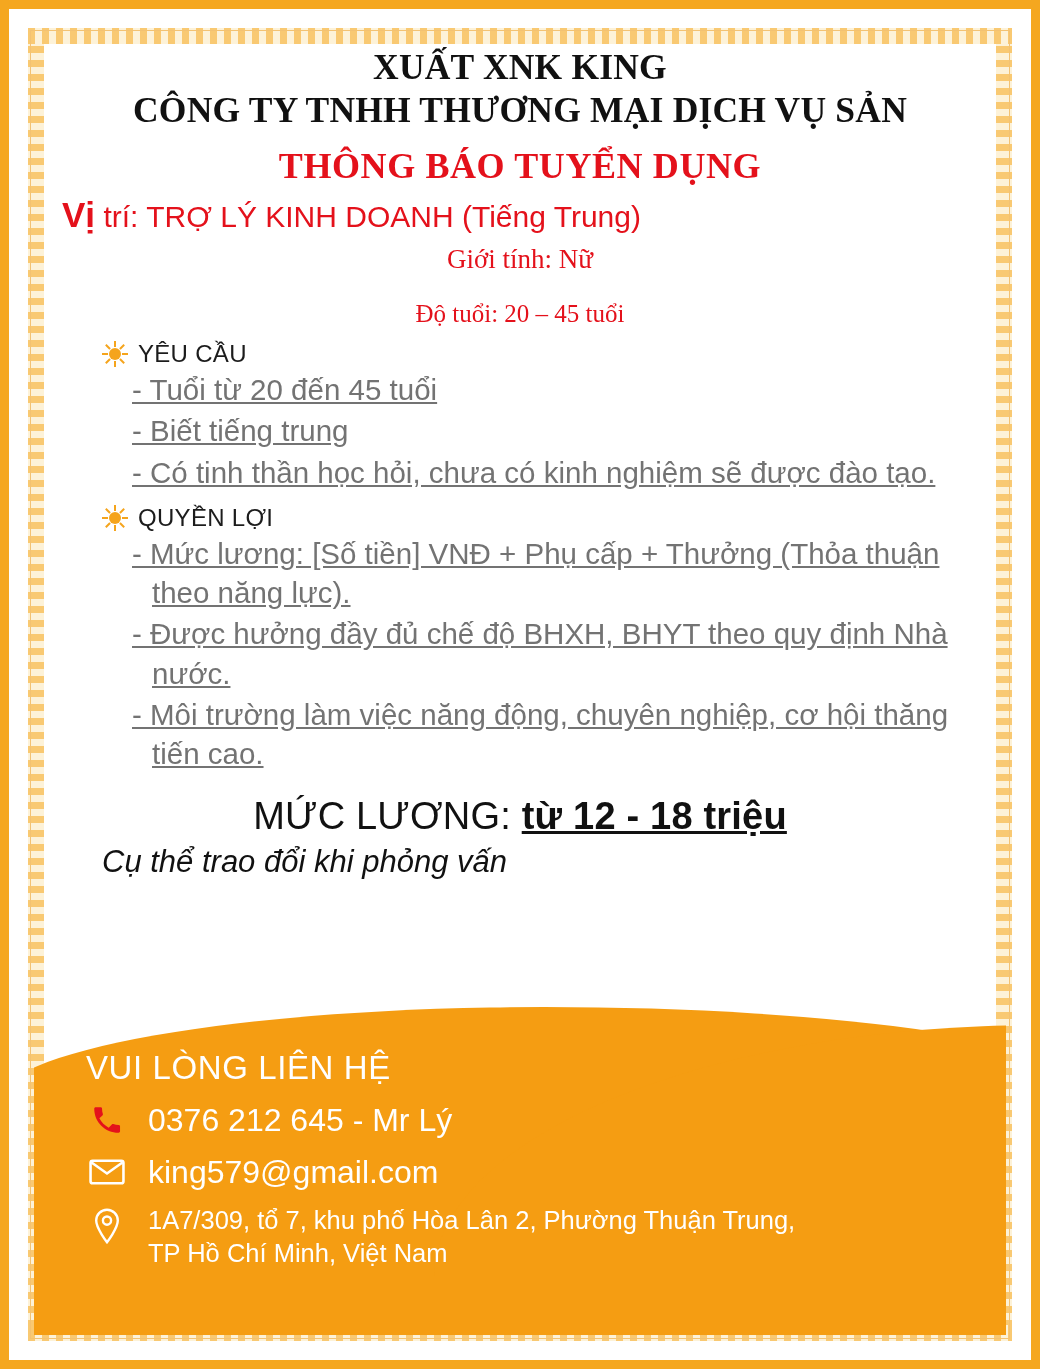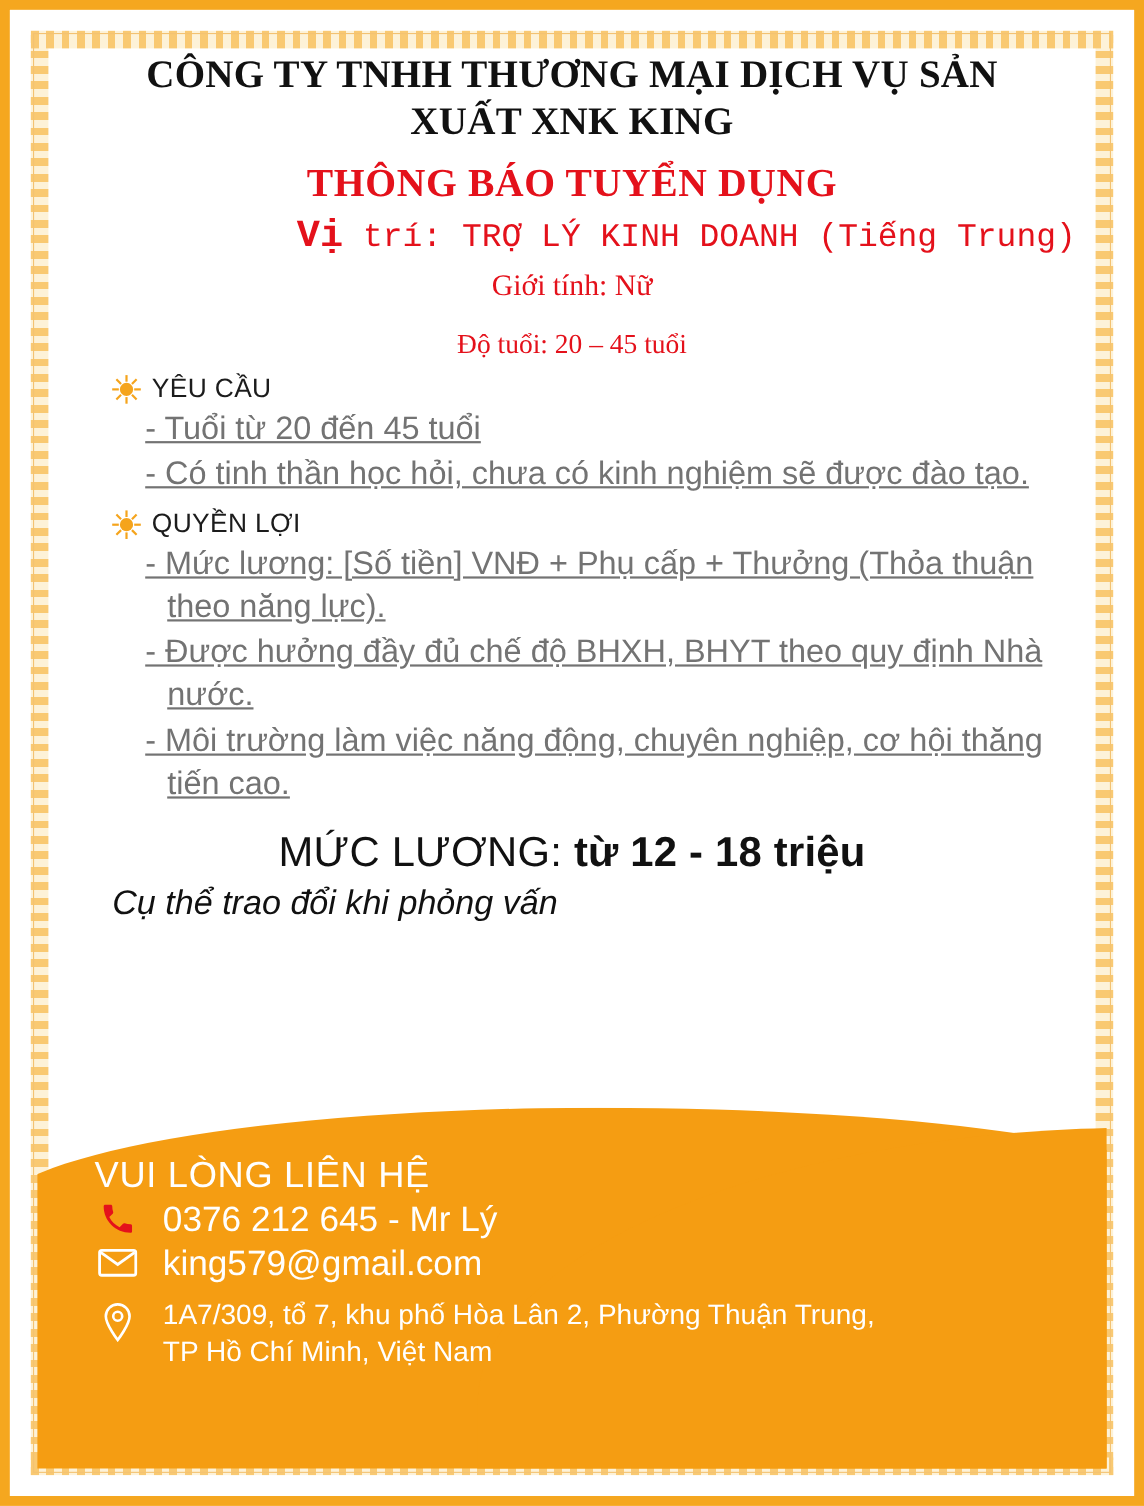--- a/index.html
+++ b/index.html
@@ -83,22 +83,22 @@
   .title-red {
     text-align: center;
     font-family: "Liberation Serif", serif;
     font-weight: bold;
     color: #e4111b;
     margin-top: 14px;
     font-size: 36px;
     letter-spacing: 0.6px;
   }
   .subtitle-red {
-    text-align: right;
-    font-family: Liberation Mono, monospace;
+    text-align: left;
+    font-family: Liberation Sans, sans-serif;
     color: #e4111b;
     font-size: 30px;
     margin-top: 8px;
   }
   .subtitle-red .big {
     font-size: 35px;
     font-weight: bold;
   }
   .line-red {
     text-align: center;
@@ -164,20 +164,21 @@
 
   .salary {
     text-align: center;
     font-size: 38px;
     color: #111111;
     margin-top: 22px;
     letter-spacing: 0.2px;
   }
   .salary b {
     font-weight: bold;
+    text-decoration: underline;
   }
   .note {
     font-style: italic;
     font-size: 31px;
     color: #111111;
     margin-top: 6px;
     padding-left: 40px;
   }
 
   
@@ -215,21 +216,21 @@
   }
   .contact-head {
     font-size: 33px;
     color: #ffffff;
     letter-spacing: 0.6px;
   }
   .contact-row {
     display: flex;
     align-items: center;
     gap: 20px;
-    margin-top: 2px;
+    margin-top: 14px;
   }
   .contact-row .ico {
     width: 42px;
     height: 38px;
     flex: 0 0 auto;
     display: flex;
     align-items: center;
     justify-content: center;
   }
   .contact-row .txt {
@@ -261,22 +262,22 @@
 <div class="poster">
 
   <div class="border-outer"></div>
   <div class="border-mid"></div>
   <div class="border-inner"></div>
   <div class="border-thin"></div>
 
   <div class="content">
 
     <div class="company">
+      <div>XUẤT XNK KING</div>
       <div>CÔNG TY TNHH THƯƠNG MẠI DỊCH VỤ SẢN</div>
-      <div>XUẤT XNK KING</div>
     </div>
 
     <div class="title-red">THÔNG BÁO TUYỂN DỤNG</div>
 
     <div class="subtitle-red">
       <span class="big">Vị</span><span> trí: TRỢ LÝ KINH DOANH (Tiếng Trung)</span>
     </div>
 
     <div class="line-red">Giới tính: Nữ</div>
     <div class="line-red small">Độ tuổi: 20 – 45 tuổi</div>
@@ -291,20 +292,21 @@
           <span class="ray" style="transform:rotate(135deg)"></span>
           <span class="ray" style="transform:rotate(180deg)"></span>
           <span class="ray" style="transform:rotate(225deg)"></span>
           <span class="ray" style="transform:rotate(270deg)"></span>
           <span class="ray" style="transform:rotate(315deg)"></span>
         </span>
         <span class="section-title">YÊU CẦU</span>
       </div>
       <ul class="bullets">
         <li>- Tuổi từ 20 đến 45 tuổi</li>
+        <li>- Biết tiếng trung</li>
         <li>- Có tinh thần học hỏi, chưa có kinh nghiệm sẽ được đào tạo.</li>
       </ul>
     </div>
 
     <div class="section">
       <div class="section-head">
         <span class="sun-icon">
           <span class="core"></span>
           <span class="ray" style="transform:rotate(0deg)"></span>
           <span class="ray" style="transform:rotate(45deg)"></span>

